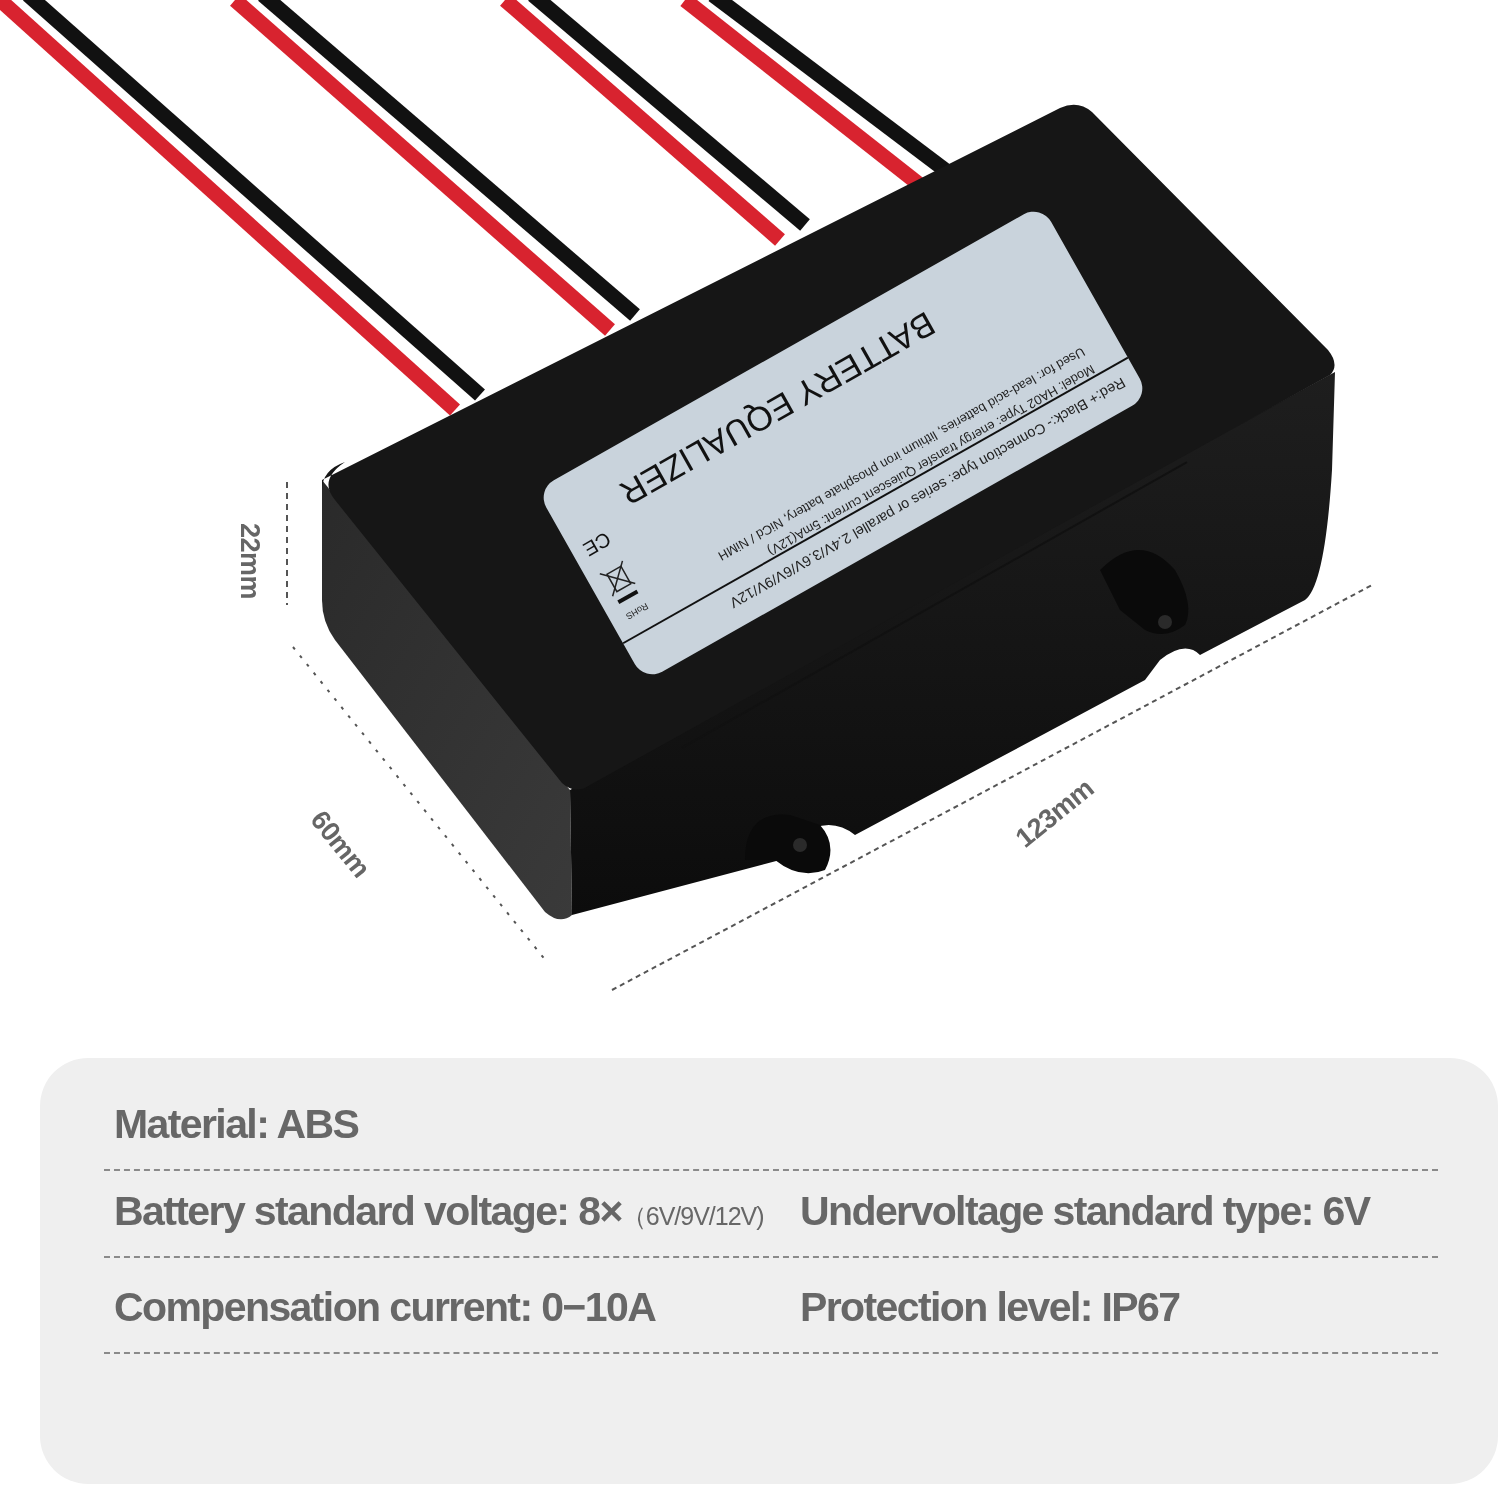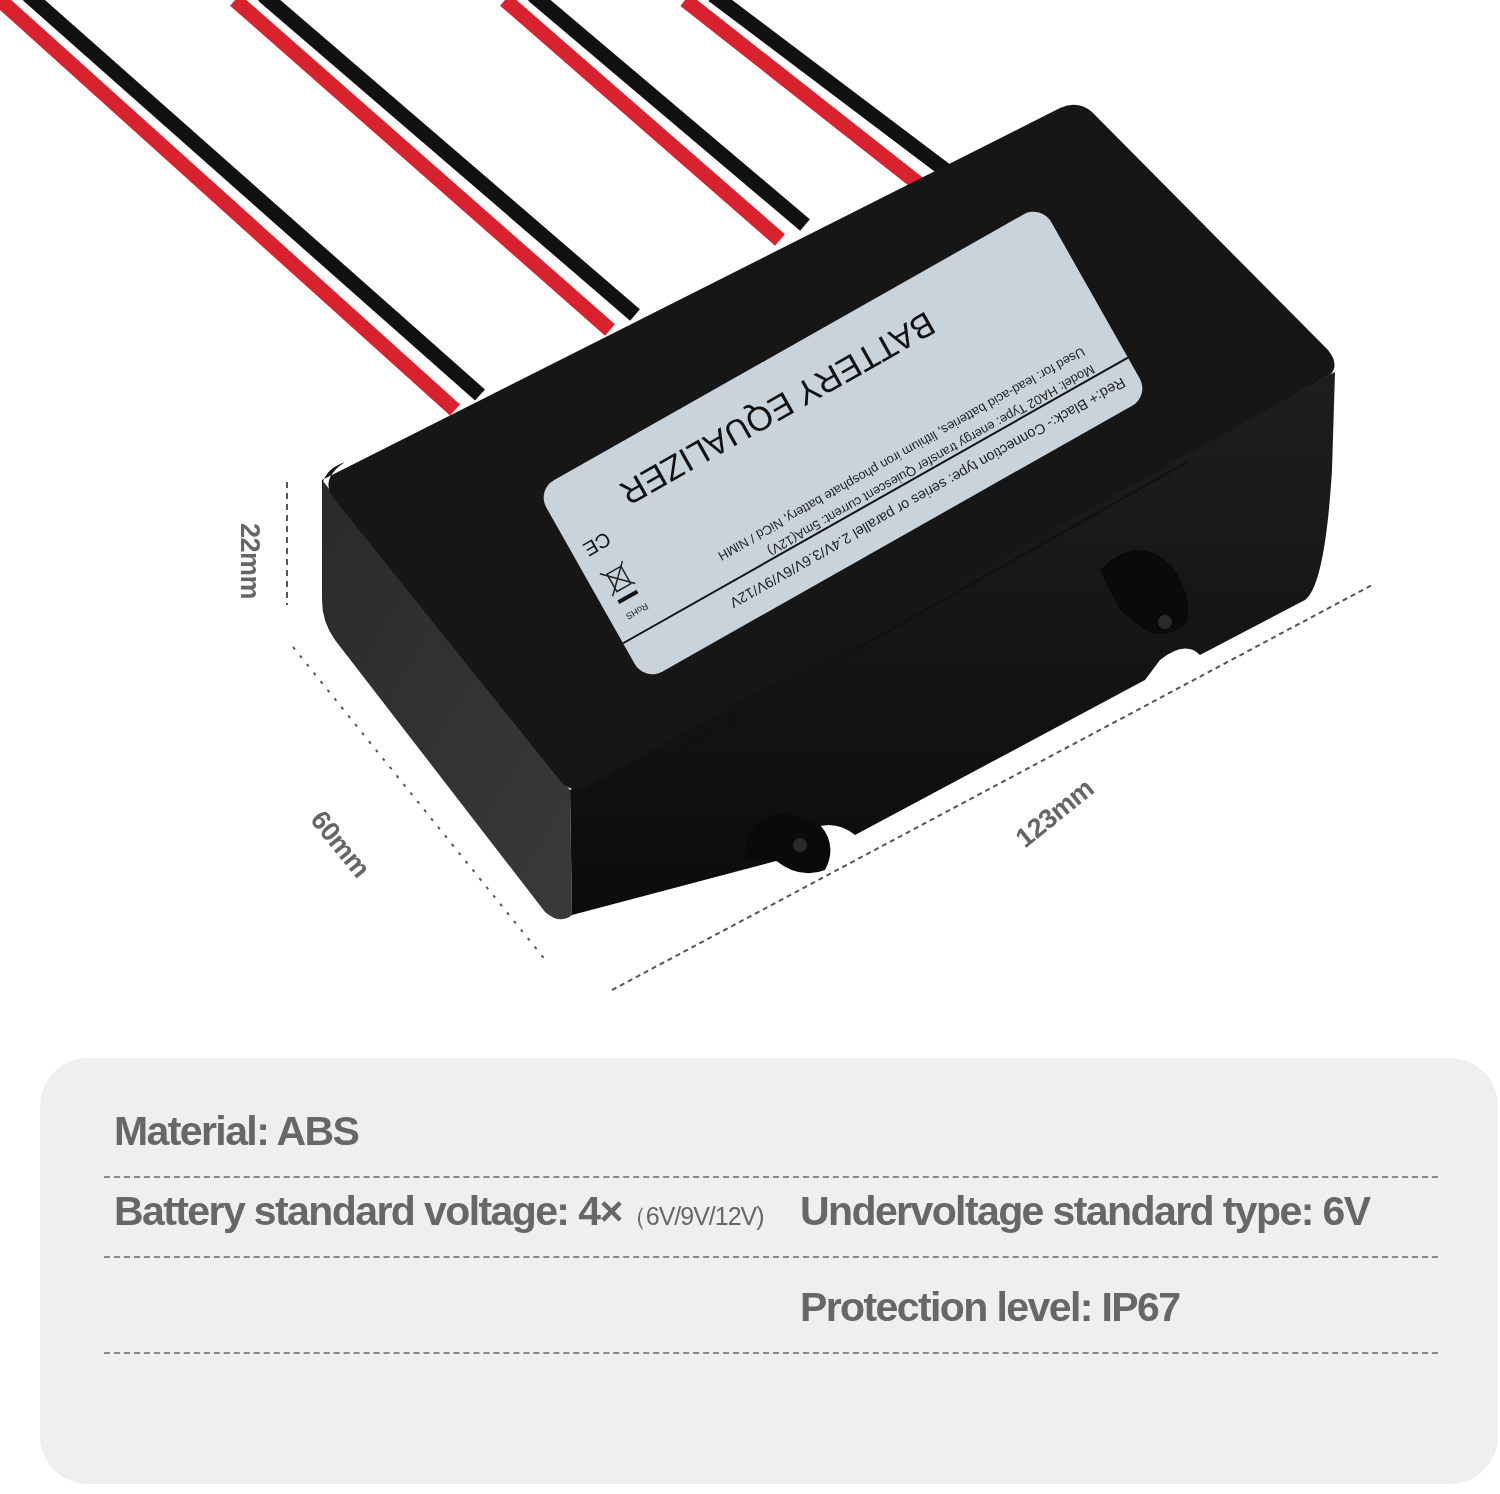--- a/index.html
+++ b/index.html
@@ -88,25 +88,26 @@
     <line x1="293" y1="647" x2="547" y2="962" stroke-dasharray="3 8"></line>
     <line x1="612" y1="990" x2="1372" y2="585" stroke-dasharray="5 4"></line>
   </g>
 </svg>
 
 <div class="dim-label" style="left:200px; top:523px; transform: rotate(90deg); transform-origin: left top; left:265px;">22mm</div>
 <div class="dim-label" style="left:328px; top:805px; transform: rotate(51deg); transform-origin: left top;">60mm</div>
 <div class="dim-label" style="left:1010px; top:830px; transform: rotate(-39deg); transform-origin: left top;">123mm</div>
 
 <div id="spec-panel">
-  <div class="spec-row" style="top:22px;">
+  <div class="spec-row" style="top:15px;">
     <span class="spec spec-left">Material: ABS</span>
   </div>
   <div class="spec-row" style="top:102px;">
     <span class="spec spec-left">
-      <span>Battery standard voltage: 4×</span><span class="small">（6V/9V/12V)</span>
+      <span>Battery standard voltage: 8×</span><span class="small">（6V/9V/12V)</span>
     </span>
     <span class="spec spec-right">Undervoltage standard type: 6V</span>
   </div>
   <div class="spec-row" style="top:198px;">
+    <span class="spec spec-left">Compensation current: 0−10A</span>
     <span class="spec spec-right">Protection level: IP67</span>
   </div>
 </div>
 
 </body></html>

